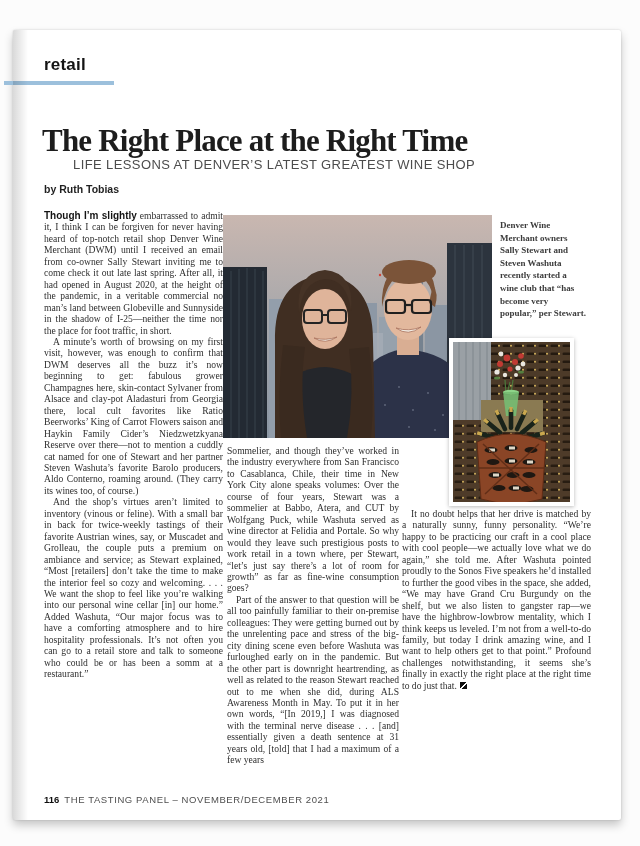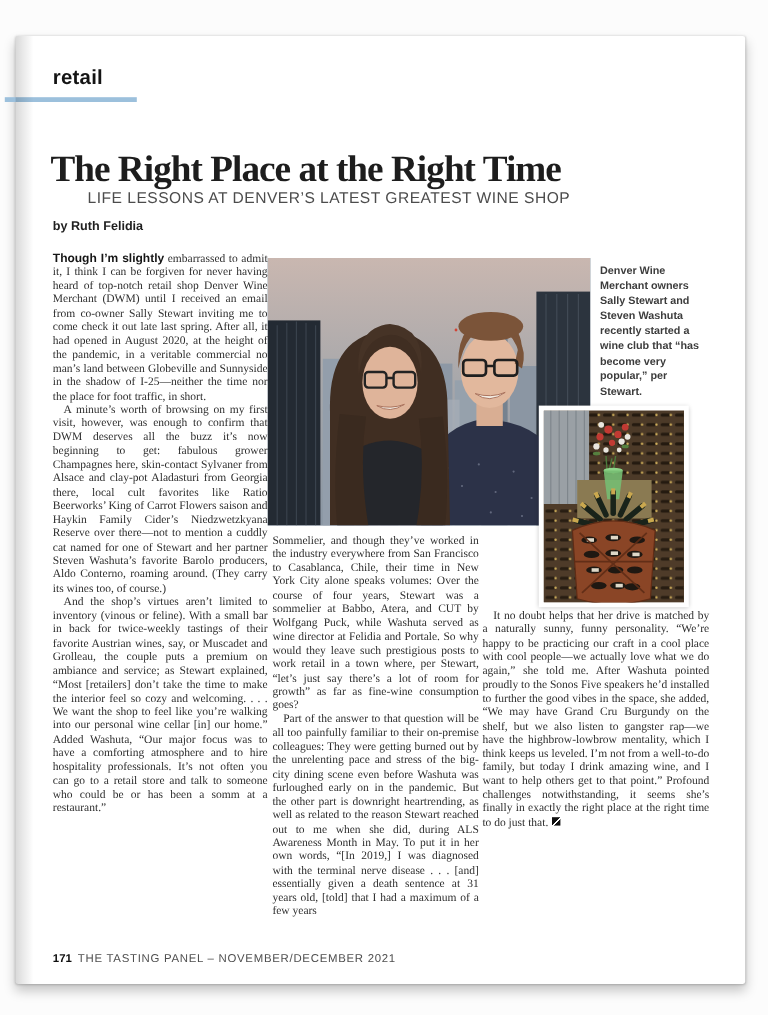--- a/index.html
+++ b/index.html
@@ -55,21 +55,21 @@
     font-family:Liberation Sans, sans-serif;font-weight:bold;
     font-size:10px;color:#141414;
   }
   .photo-main{
     position:absolute;left:210px;top:185px;width:269px;height:223px;
     overflow:hidden;background:#8d99a6;
   }
   .photo-main svg{display:block;}
   .caption{
     position:absolute;left:487px;top:189px;width:86px;
-    font-family:Liberation Sans, sans-serif;font-weight:bold;
+    font-family:Liberation Serif, serif;font-weight:bold;
     font-size:9px;line-height:12.6px;color:#3c3c3c;text-align:left;
   }
   .photo-wine{
     position:absolute;left:436px;top:308px;
     background:#ffffff;padding:4px;z-index:4;
     box-shadow:0 1px 4px rgba(0,0,0,.28);
   }
   .photo-wine svg{display:block;}
   .endmark{
     display:inline-block;width:7px;height:7px;margin-left:3px;
@@ -88,21 +88,21 @@
 </head>
 <body>
 
 <div class="page">
 
   <div class="section-label">retail</div>
   <div class="section-rule"></div>
 
   <h1 class="title">The Right Place at the Right Time</h1>
   <div class="subtitle">LIFE LESSONS AT DENVER’S LATEST GREATEST WINE SHOP</div>
-  <div class="byline">by Ruth Felidia</div>
+  <div class="byline">by Ruth Tobias</div>
 
   <div class="photo-main">
     <svg width="269" height="223" viewBox="0 0 269 223">
       <defs>
         <linearGradient id="sky" x1="0" y1="0" x2="0" y2="1">
           <stop offset="0" stop-color="#c9b7b0"></stop>
           <stop offset="0.45" stop-color="#a8a8ab"></stop>
           <stop offset="1" stop-color="#8a96a3"></stop>
         </linearGradient>
       </defs>
@@ -298,16 +298,16 @@
   <div id="col2" class="col">
     <p>Sommelier, and though they’ve worked in the industry everywhere from San Francisco to Casablanca, Chile, their time in New York City alone speaks volumes: Over the course of four years, Stewart was a sommelier at Babbo, Atera, and CUT by Wolfgang Puck, while Washuta served as wine director at Felidia and Portale. So why would they leave such prestigious posts to work retail in a town where, per Stewart, “let’s just say there’s a lot of room for growth” as far as fine-wine consumption goes?</p>
     <p class="ind">Part of the answer to that question will be all too painfully familiar to their on-premise colleagues: They were getting burned out by the unrelenting pace and stress of the big-city dining scene even before Washuta was furloughed early on in the pandemic. But the other part is downright heartrending, as well as related to the reason Stewart reached out to me when she did, during ALS Awareness Month in May. To put it in her own words, “[In 2019,] I was diagnosed with the terminal nerve disease . . . [and] essentially given a death sentence at 31 years old, [told] that I had a maximum of a few years</p>
   </div>
 
   <div id="col3" class="col">
     <p class="ind"><span>It no doubt helps that her drive is matched by a naturally sunny, funny personality. “We’re happy to be practicing our craft in a cool place with cool people—we actually love what we do again,” she told me. After Washuta pointed proudly to the Sonos Five speakers he’d installed to further the good vibes in the space, she added, “We may have Grand Cru Burgundy on the shelf, but we also listen to gangster rap—we have the highbrow-lowbrow mentality, which I think keeps us leveled. I’m not from a well-to-do family, but today I drink amazing wine, and I want to help others get to that point.” Profound challenges notwithstanding, it seems she’s finally in exactly the right place at the right time to do just that.</span><span class="endmark"></span></p>
   </div>
 
   <div class="pfooter">
-    <span class="pnum">171</span><span>THE TASTING PANEL – NOVEMBER/DECEMBER 2021</span>
+    <span class="pnum">116</span><span>THE TASTING PANEL – NOVEMBER/DECEMBER 2021</span>
   </div>
 
 </div>
 
 </body></html>

